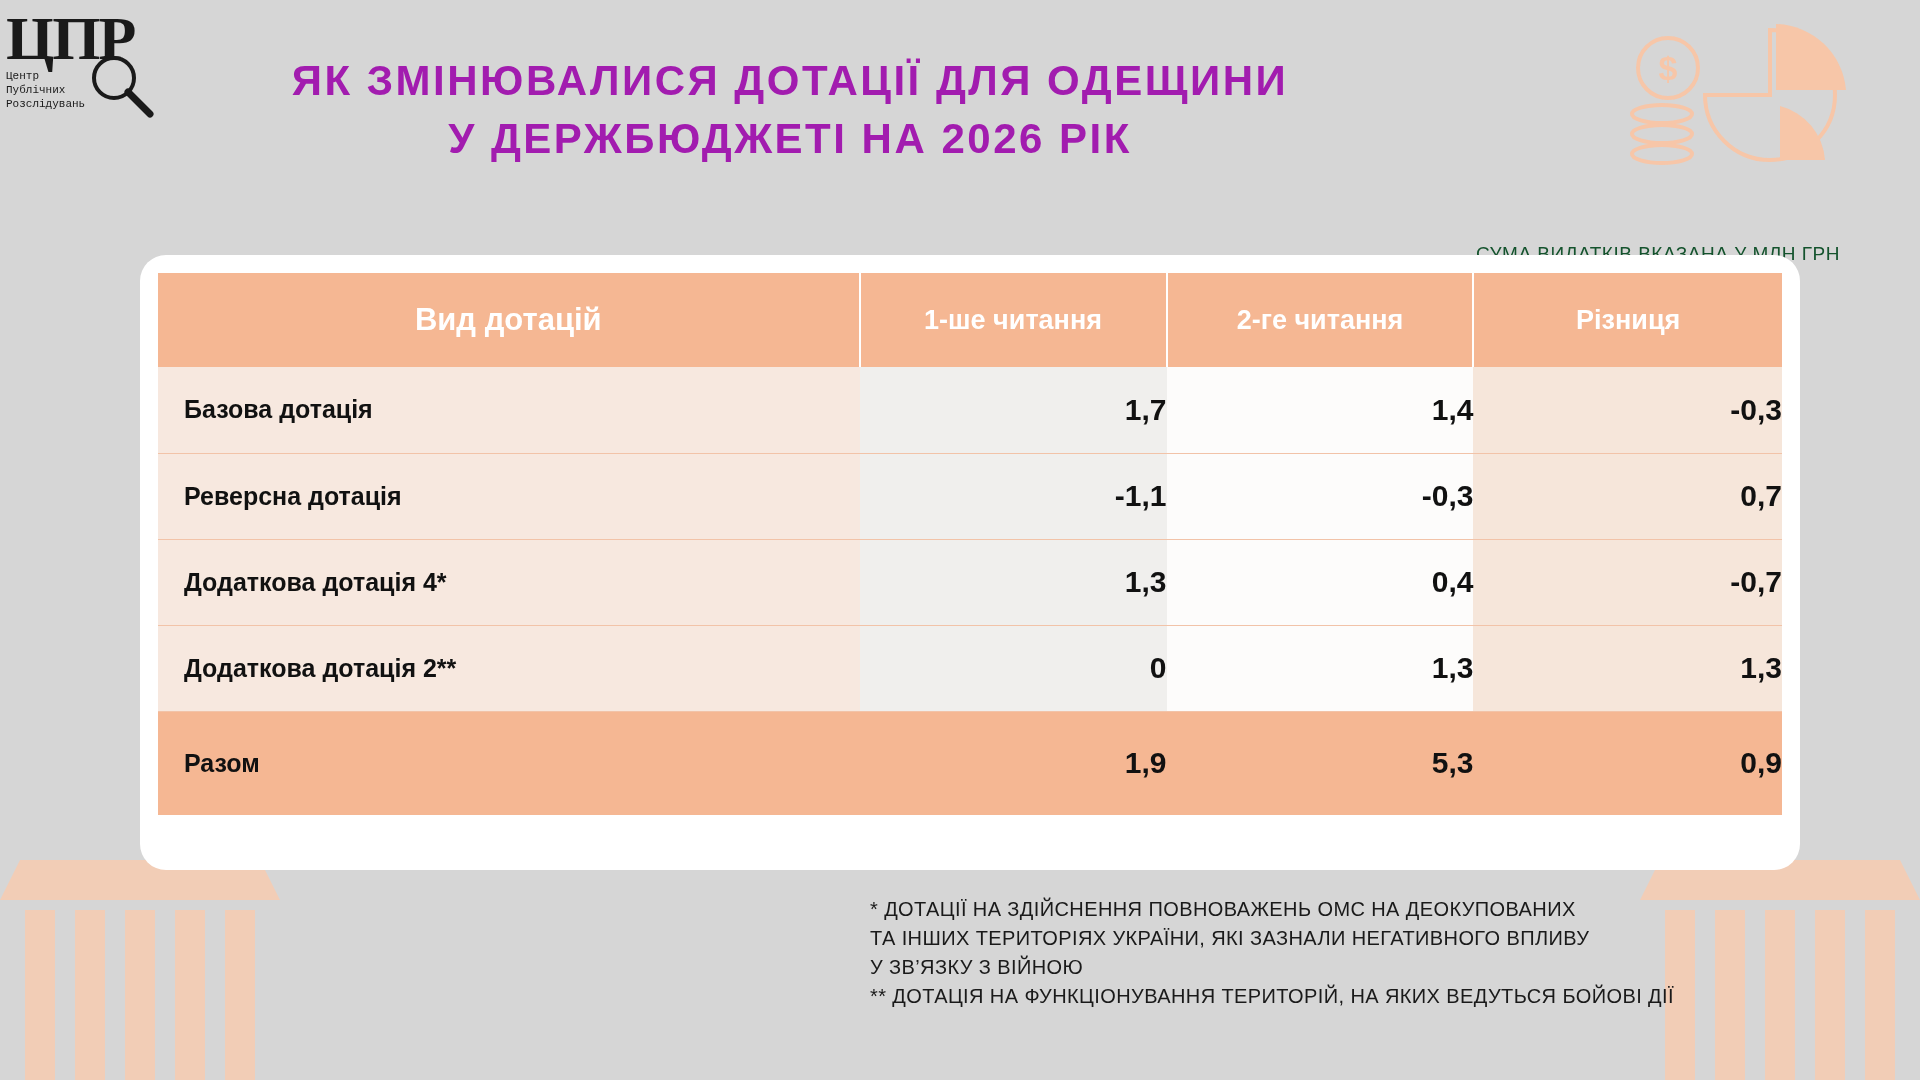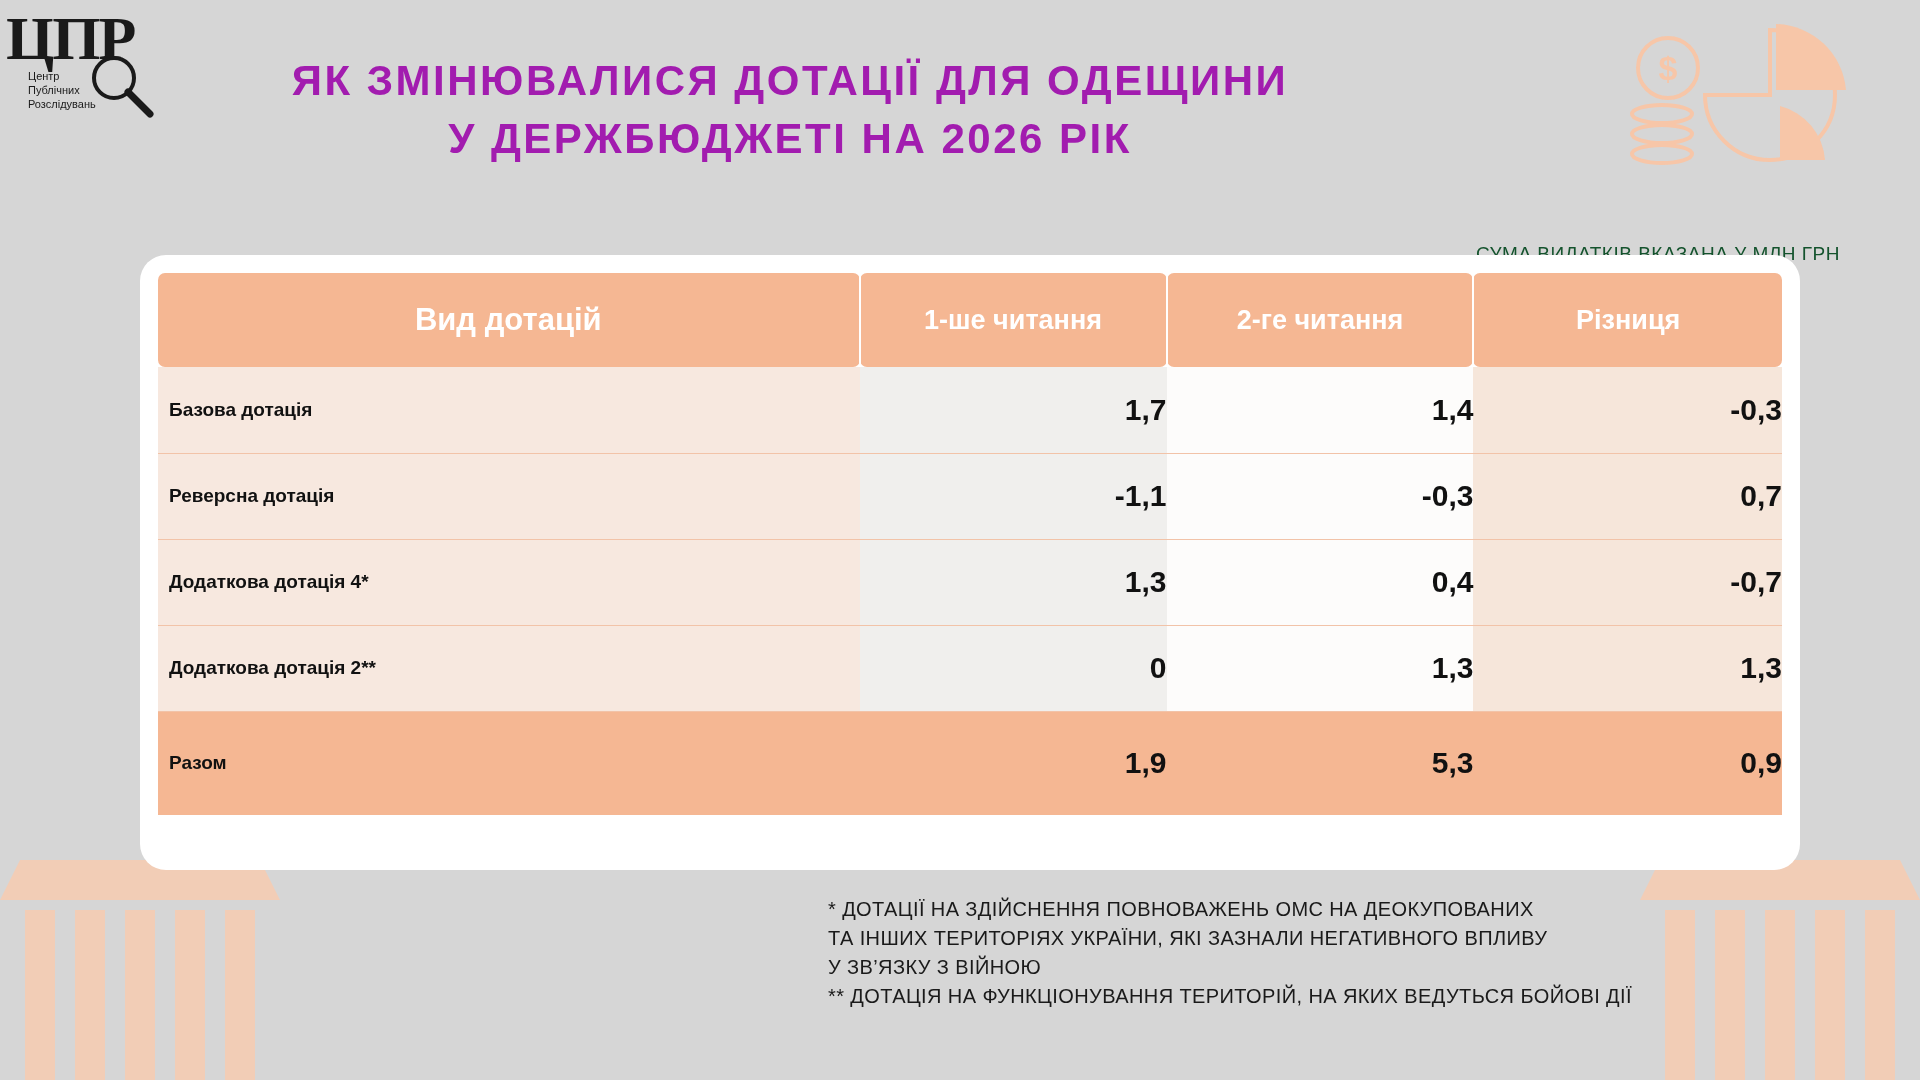--- a/index.html
+++ b/index.html
@@ -14,21 +14,21 @@
   
   .bg-columns { position: absolute; left: 0; bottom: 0; width: 1920px; height: 330px; z-index: 0; pointer-events: none; }
 
   
   .logo { position: absolute; left: 6px; top: 8px; width: 150px; height: 120px; z-index: 3; }
   .logo-letters {
     font-family: "Liberation Serif", serif;
     font-size: 62px; font-weight: bold; color: #1a1a1a; letter-spacing: -2px;
     line-height: 60px;
   }
-  .logo-sub { font-family: Liberation Sans, sans-serif; font-size: 11px; color: #1a1a1a; line-height: 12px; margin-top: 2px; margin-left: 22px; }
+  .logo-sub { font-family: Liberation Mono, monospace; font-size: 11px; color: #1a1a1a; line-height: 12px; margin-top: 2px; }
 
   
   .title {
     position: absolute; left: 190px; top: 52px; width: 1200px; z-index: 3;
     text-align: center;
     font-size: 42px; font-weight: bold; color: #a21caf;
     letter-spacing: 2.5px; line-height: 58px;
     text-transform: uppercase;
   }
 
@@ -53,46 +53,45 @@
   col.c-name { width: 43.2%; }
   col.c-r1   { width: 18.9%; }
   col.c-r2   { width: 18.9%; }
   col.c-diff { width: 19.0%; }
 
   thead th {
     background: #f5b793; color: #ffffff;
     font-size: 27px; font-weight: bold;
     height: 94px; vertical-align: middle;
     border-right: 2px solid #ffffff;
-    border-radius: 7px;
   }
   thead th.h-name { font-size: 31px; }
   thead th:last-child { border-right: none; }
 
   tbody td {
     height: 86px; vertical-align: middle;
     font-size: 30px; font-weight: bold; color: #111;
     text-align: right;
     border-bottom: 1px solid #f2c3a8;
   }
   tbody td.name {
-    text-align: left; padding-left: 11px;
-    font-size: 19px;
+    text-align: left; padding-left: 26px;
+    font-size: 25px;
   }
   tbody tr td.name  { background: #f7e8df; }
   tbody tr td.col1  { background: #f0efed; }
   tbody tr td.col2  { background: #fdfcfb; }
   tbody tr td.col3  { background: #f6e6da; }
 
   tbody tr.total td { background: #f5b793; border-bottom: none; height: 104px; }
   tbody tr.total td.name { background: #f5b793; }
 
   
   .footnotes {
-    position: absolute; left: 828px; top: 895px; z-index: 3;
+    position: absolute; left: 870px; top: 895px; z-index: 3;
     font-size: 20px; color: #1a1a1a; line-height: 29px;
     letter-spacing: 0.4px; text-transform: uppercase;
   }
 </style>
 </head>
 <body>
 
 <div id="root">
 
   <svg class="bg-columns" viewBox="0 0 1920 330" preserveAspectRatio="none">

